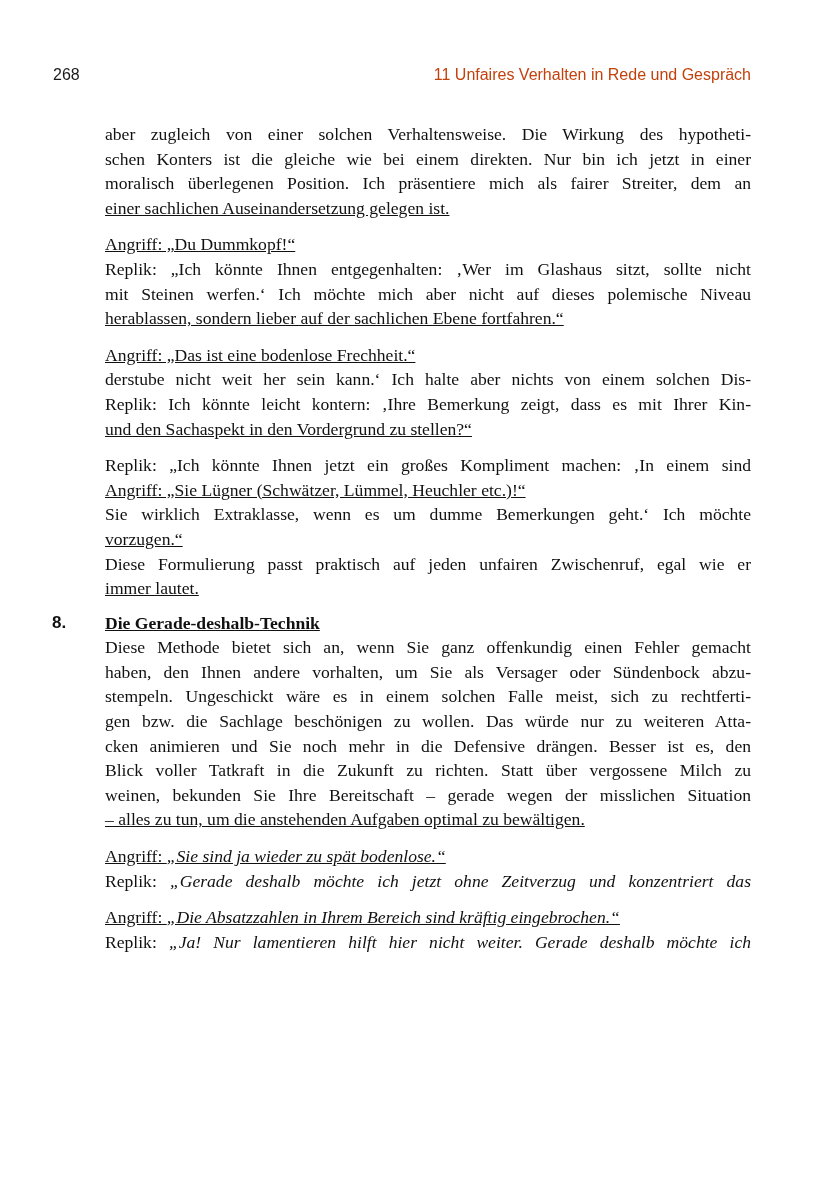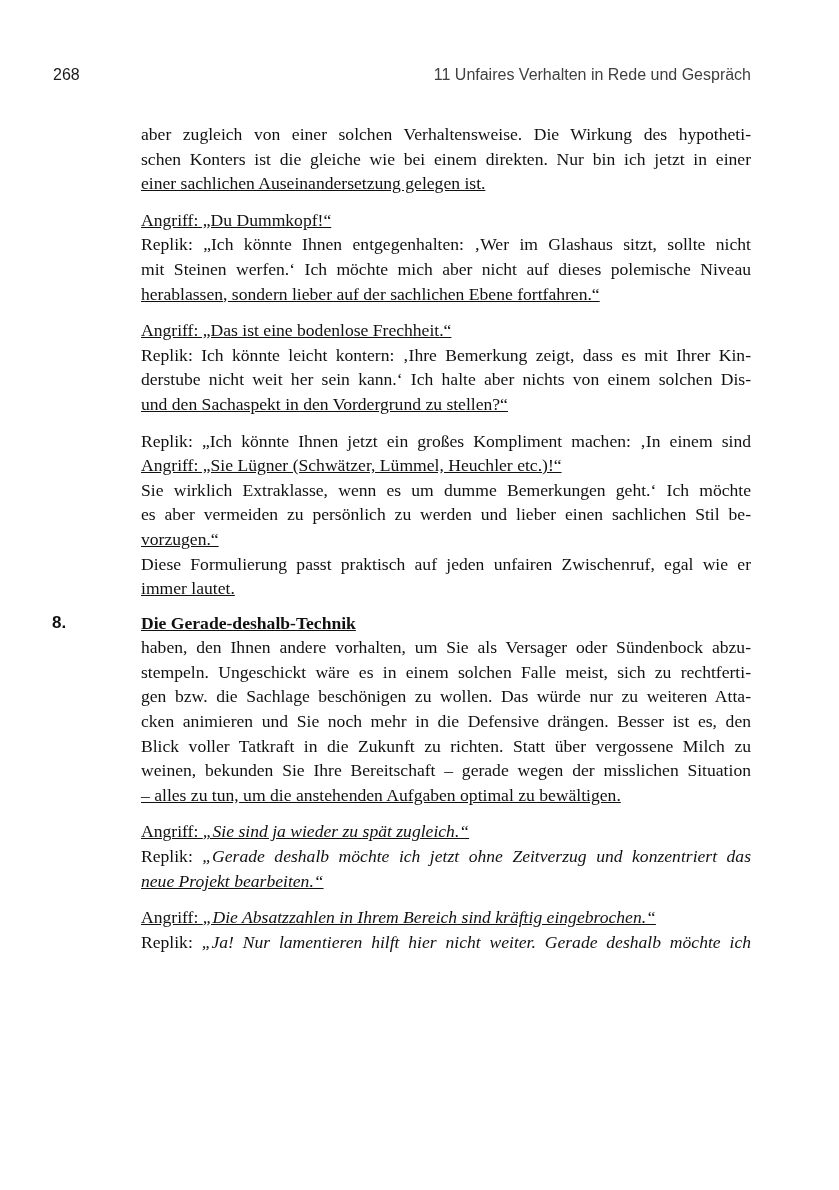--- a/index.html
+++ b/index.html
@@ -1,93 +1,93 @@
 <!DOCTYPE html>
 <html><head>
   <meta charset="utf-8">
   <style>
     html, body { margin: 0; padding: 0; background: #ffffff; }
     body { width: 839px; height: 1190px; position: relative; overflow: hidden; }
     .page { position: absolute; left: 0; top: 0; width: 839px; height: 1190px; background: #fff; }
     .running-head { position: absolute; top: 66px; left: 53px; width: 698px; height: 20px;
       font-family: "Liberation Sans", sans-serif; font-size: 16px; }
     .page-number { position: absolute; left: 0; top: 0; color: #1a1a1a; }
-    .chapter-title { position: absolute; right: 0; top: 0; color: #404040; text-align: center; }
+    .chapter-title { position: absolute; right: 0; top: 0; color: #c2410c; text-align: center; }
     .body { position: absolute; left: 105px; top: 122px; width: 646px;
       font-family: "Liberation Serif", serif; font-size: 17.6px; line-height: 24.6px; color: #111; }
     .p { margin: 0; text-align: justify; text-align-last: left; }
     .gap { height: 12px; }
     .gap-sm { height: 10px; }
-    .line { display: block; text-align: justify; text-align-last: justify; white-space: nowrap; margin-left: 36px; }
+    .line { display: block; text-align: justify; text-align-last: justify; white-space: nowrap; }
     .line.last { text-align-last: left; text-decoration: underline; }
     .it { font-style: italic; }
     .section { position: relative; }
     .section-num { position: absolute; left: -53px; top: 0; font-family: "Liberation Sans", sans-serif; font-weight: bold; font-size: 17px; }
     .section-title { font-weight: bold; }
   </style>
 </head>
 <body>
 
 <div class="page">
   <div class="running-head">
     <span class="page-number">268</span>
     <span class="chapter-title">11 Unfaires Verhalten in Rede und Gespräch</span>
   </div>
 
   <div class="body">
     <div class="p">
       <span class="line">aber zugleich von einer solchen Verhaltensweise. Die Wirkung des hypotheti-</span>
       <span class="line">schen Konters ist die gleiche wie bei einem direkten. Nur bin ich jetzt in einer</span>
+      <span class="line">moralisch überlegenen Position. Ich präsentiere mich als fairer Streiter, dem an</span>
       <span class="line last">einer sachlichen Auseinandersetzung gelegen ist.</span>
     </div>
     <div class="gap"></div>
 
     <div class="p">
       <span class="line last">Angriff: „Du Dummkopf!“</span>
       <span class="line">Replik: „Ich könnte Ihnen entgegenhalten: ‚Wer im Glashaus sitzt, sollte nicht</span>
       <span class="line">mit Steinen werfen.‘ Ich möchte mich aber nicht auf dieses polemische Niveau</span>
       <span class="line last">herablassen, sondern lieber auf der sachlichen Ebene fortfahren.“</span>
     </div>
     <div class="gap"></div>
 
     <div class="p">
       <span class="line last">Angriff: „Das ist eine bodenlose Frechheit.“</span>
+      <span class="line">derstube nicht weit her sein kann.‘ Ich halte aber nichts von einem solchen Dis-</span>
       <span class="line">Replik: Ich könnte leicht kontern: ‚Ihre Bemerkung zeigt, dass es mit Ihrer Kin-</span>
-      <span class="line">derstube nicht weit her sein kann.‘ Ich halte aber nichts von einem solchen Dis-</span>
       <span class="line last">und den Sachaspekt in den Vordergrund zu stellen?“</span>
     </div>
     <div class="gap"></div>
 
     <div class="p">
       <span class="line">Replik: „Ich könnte Ihnen jetzt ein großes Kompliment machen: ‚In einem sind</span>
       <span class="line last">Angriff: „Sie Lügner (Schwätzer, Lümmel, Heuchler etc.)!“</span>
       <span class="line">Sie wirklich Extraklasse, wenn es um dumme Bemerkungen geht.‘ Ich möchte</span>
-      <span class="line">es aber vermeiden zu persönlich zu werden und lieber einen sachlichen Stil be-</span>
       <span class="line last">vorzugen.“</span>
       <span class="line">Diese Formulierung passt praktisch auf jeden unfairen Zwischenruf, egal wie er</span>
       <span class="line last">immer lautet.</span>
     </div>
     <div class="gap-sm"></div>
 
     <div class="section">
       <span class="section-num">8.</span>
       <span class="line last section-title">Die Gerade-deshalb-Technik</span>
+      <span class="line">Diese Methode bietet sich an, wenn Sie ganz offenkundig einen Fehler gemacht</span>
       <span class="line">haben, den Ihnen andere vorhalten, um Sie als Versager oder Sündenbock abzu-</span>
       <span class="line">stempeln. Ungeschickt wäre es in einem solchen Falle meist, sich zu rechtferti-</span>
       <span class="line">gen bzw. die Sachlage beschönigen zu wollen. Das würde nur zu weiteren Atta-</span>
       <span class="line">cken animieren und Sie noch mehr in die Defensive drängen. Besser ist es, den</span>
       <span class="line">Blick voller Tatkraft in die Zukunft zu richten. Statt über vergossene Milch zu</span>
       <span class="line">weinen, bekunden Sie Ihre Bereitschaft – gerade wegen der misslichen Situation</span>
       <span class="line last">– alles zu tun, um die anstehenden Aufgaben optimal zu bewältigen.</span>
 
       <div class="gap"></div>
       <div class="p">
-        <span class="line last"><span>Angriff: </span><span class="it">„Sie sind ja wieder zu spät zugleich.“</span></span>
+        <span class="line last"><span>Angriff: </span><span class="it">„Sie sind ja wieder zu spät bodenlose.“</span></span>
         <span class="line"><span>Replik: </span><span class="it">„Gerade deshalb möchte ich jetzt ohne Zeitverzug und konzentriert das</span></span>
-        <span class="line last it">neue Projekt bearbeiten.“</span>
       </div>
 
       <div class="gap"></div>
       <div class="p">
         <span class="line last"><span>Angriff: </span><span class="it">„Die Absatzzahlen in Ihrem Bereich sind kräftig eingebrochen.“</span></span>
         <span class="line"><span>Replik: </span><span class="it">„Ja! Nur lamentieren hilft hier nicht weiter. Gerade deshalb möchte ich</span></span>
       </div>
     </div>
   </div>
 </div>

